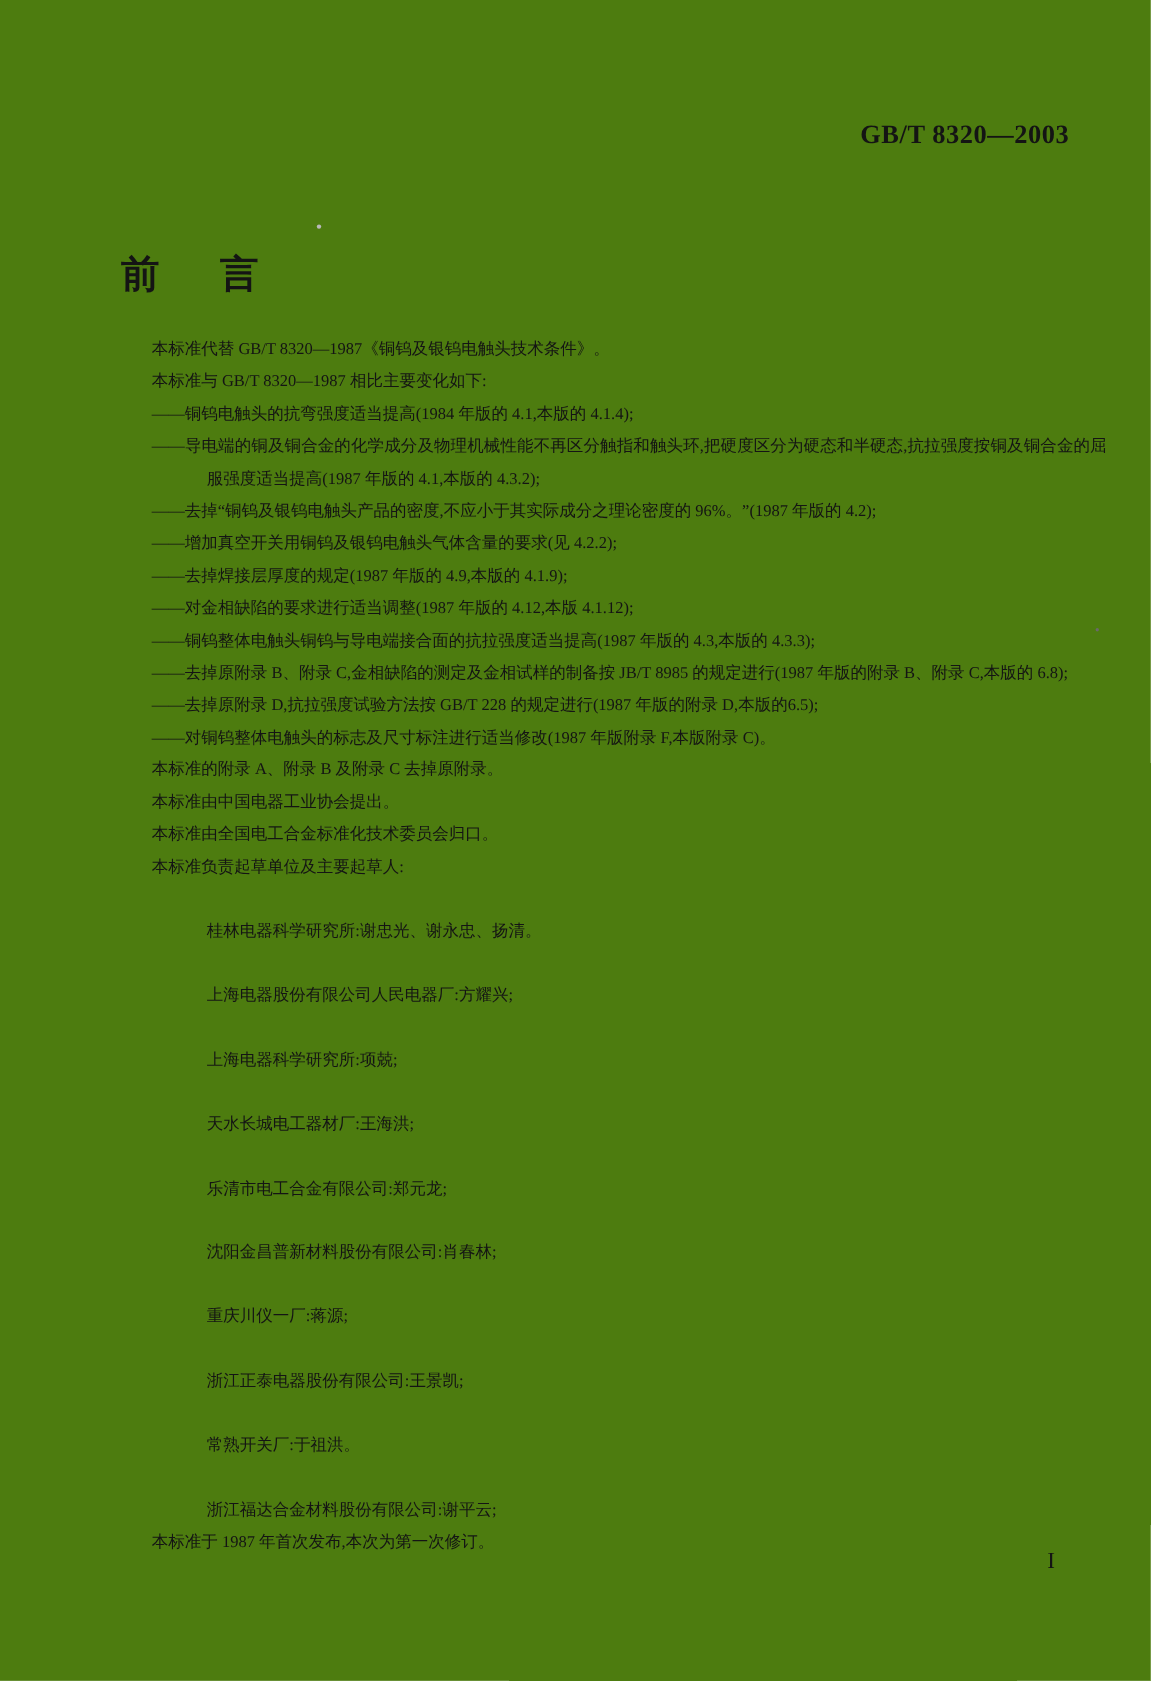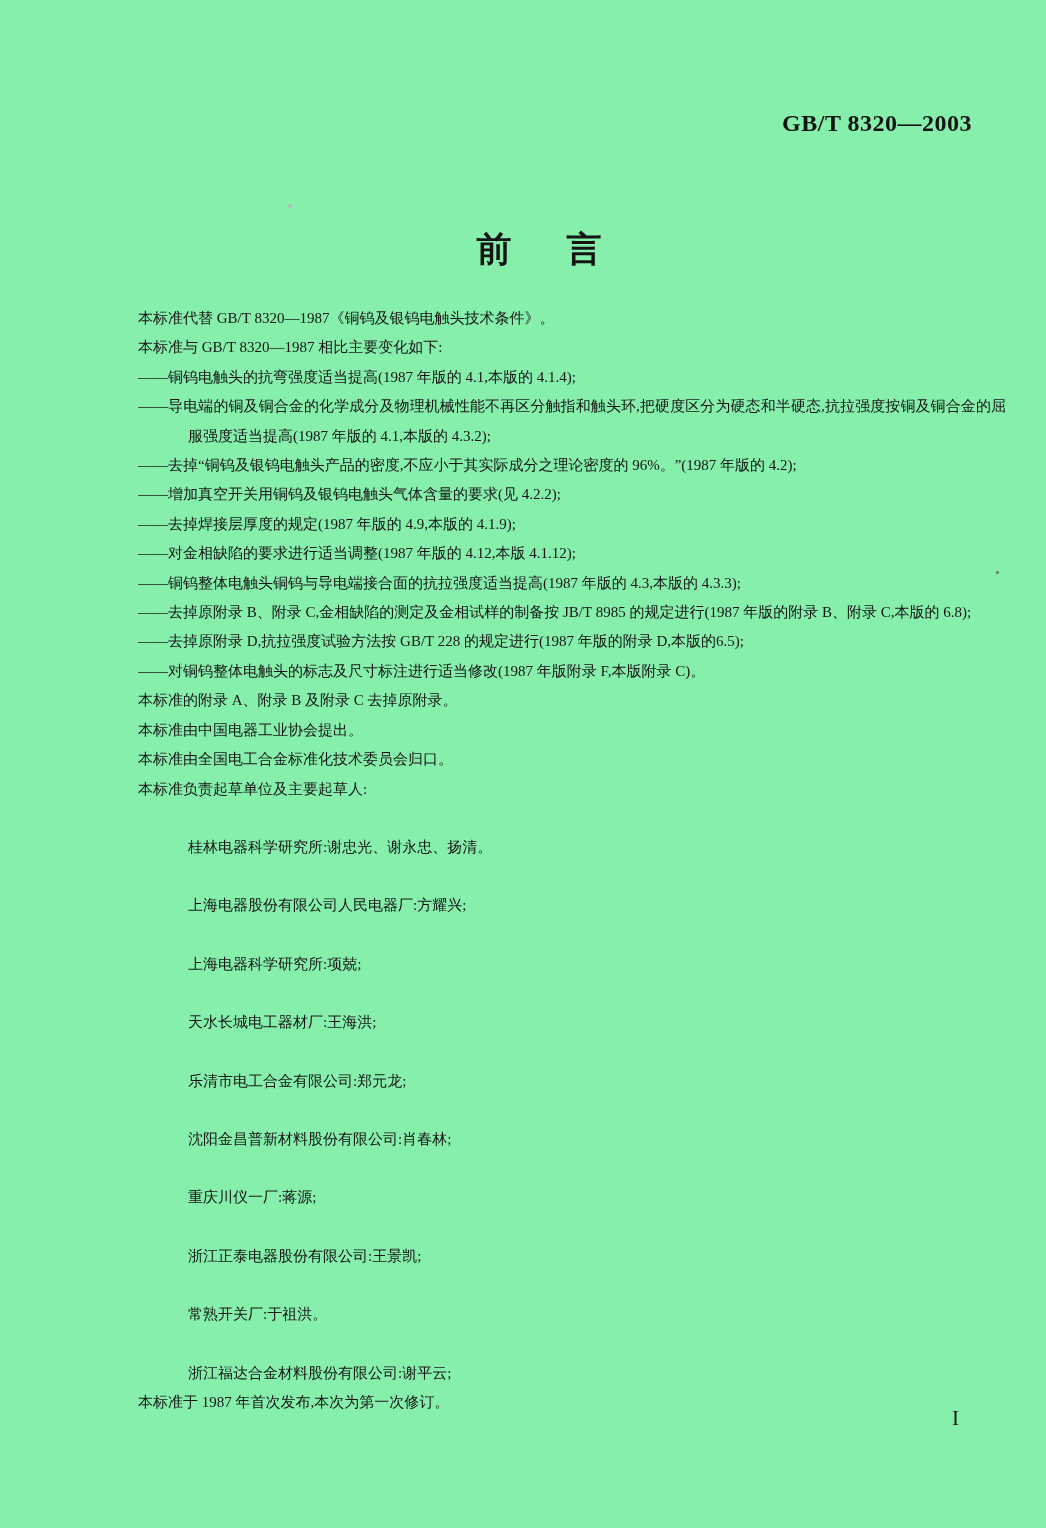--- a/index.html
+++ b/index.html
@@ -11,37 +11,36 @@
     height: 1528px;
     background: #ffffff;
     position: relative;
     font-family: "Liberation Serif", "DejaVu Serif", serif;
     color: #141414;
     overflow: hidden;
   }
   .page {
     position: absolute;
     inset: 0;
-    background: #86efac;
+    background: #4d7c0f;
   }
   .header-code {
     position: absolute;
     top: 110px;
     right: 74px;
     font-size: 24px;
     font-weight: bold;
     letter-spacing: 0.5px;
     white-space: nowrap;
   }
   .doc-title {
     position: absolute;
     top: 208px;
     left: 138px;
     width: 868px;
-    text-align: center;
     font-size: 35px;
     line-height: 38px;
     font-weight: bold;
     letter-spacing: 10px;
     transform: translateX(-28px);
     white-space: nowrap;
   }
   .content {
     position: absolute;
     top: 304px;
@@ -82,21 +81,21 @@
 
 <div class="page">
 
   <div class="header-code">GB/T 8320—2003</div>
 
   <h1 class="doc-title">前　言</h1>
 
   <main class="content" id="foreword-body">
       <p class="para">本标准代替 GB/T 8320—1987《铜钨及银钨电触头技术条件》。</p>
       <p class="para">本标准与 GB/T 8320—1987 相比主要变化如下:</p>
-      <p class="dash">——铜钨电触头的抗弯强度适当提高(1987 年版的 4.1,本版的 4.1.4);</p>
+      <p class="dash">——铜钨电触头的抗弯强度适当提高(1984 年版的 4.1,本版的 4.1.4);</p>
       <p class="dash">——导电端的铜及铜合金的化学成分及物理机械性能不再区分触指和触头环,把硬度区分为硬态和半硬态,抗拉强度按铜及铜合金的屈服强度适当提高(1987 年版的 4.1,本版的 4.3.2);</p>
       <p class="dash">——去掉“铜钨及银钨电触头产品的密度,不应小于其实际成分之理论密度的 96%。”(1987 年版的 4.2);</p>
       <p class="dash">——增加真空开关用铜钨及银钨电触头气体含量的要求(见 4.2.2);</p>
       <p class="dash">——去掉焊接层厚度的规定(1987 年版的 4.9,本版的 4.1.9);</p>
       <p class="dash">——对金相缺陷的要求进行适当调整(1987 年版的 4.12,本版 4.1.12);</p>
       <p class="dash">——铜钨整体电触头铜钨与导电端接合面的抗拉强度适当提高(1987 年版的 4.3,本版的 4.3.3);</p>
       <p class="dash">——去掉原附录 B、附录 C,金相缺陷的测定及金相试样的制备按 JB/T 8985 的规定进行(1987 年版的附录 B、附录 C,本版的 6.8);</p>
       <p class="dash">——去掉原附录 D,抗拉强度试验方法按 GB/T 228 的规定进行(1987 年版的附录 D,本版的6.5);</p>
       <p class="dash">——对铜钨整体电触头的标志及尺寸标注进行适当修改(1987 年版附录 F,本版附录 C)。</p>
       <p class="para">本标准的附录 A、附录 B 及附录 C 去掉原附录。</p>

